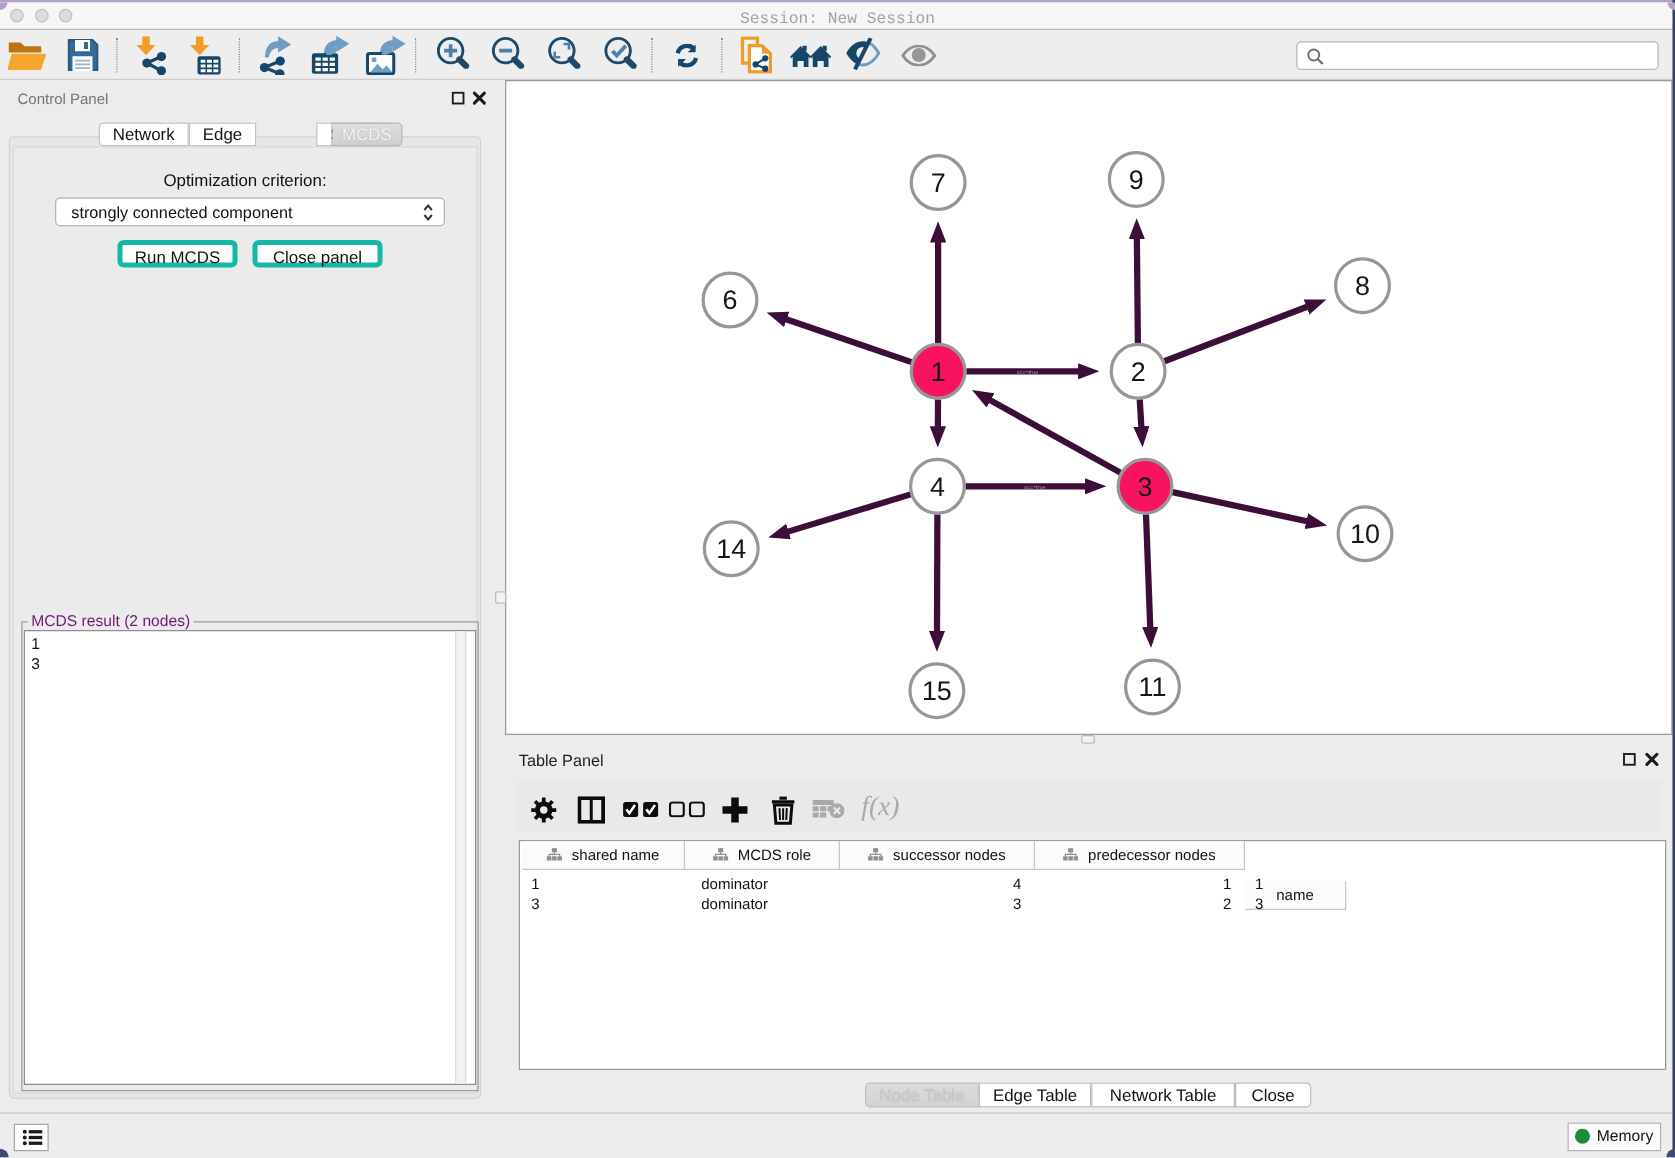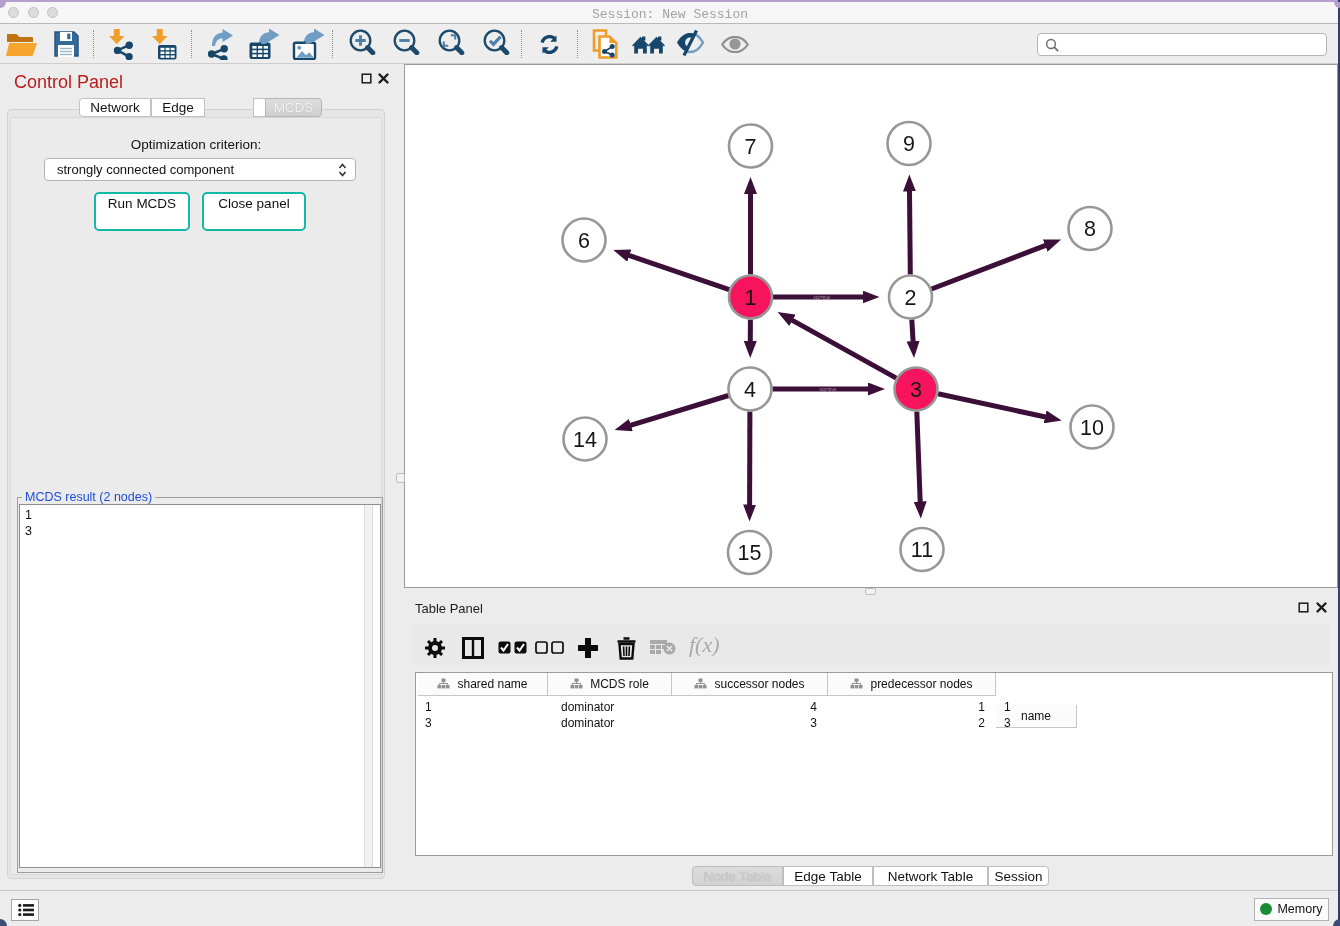--- a/index.html
+++ b/index.html
@@ -14,29 +14,29 @@
 #title { position:absolute; top:5px; left:0; width:100%; text-align:center; font-size:13px; color:#a2a2a2;font-family:Liberation Mono, monospace; }
 
 
 #toolbar { left:0; top:24px; width:1340px; height:40px; background:#eeeeee; border-bottom:1px solid #cdcdcd; }
 .tsep { position:absolute; top:6px; height:28px; width:1px; border-left:1px dotted #8f8f8f; }
 .ti { position:absolute; }
 #searchbox { position:absolute; left:1037px; top:9px; width:290px; height:23px; background:#ffffff; border:1px solid #b5b5b5; border-radius:4px; }
 
 
 #cpanel { left:0; top:64px; width:392px; height:826px; background:#ececec; }
-#cp-title { position:absolute; left:14px; top:8px; font-size:18px; color:#b91c1c; }
+#cp-title { position:absolute; left:14px; top:8px; font-size:12px; color:#737373; }
 #cp-pane { position:absolute; left:7px; top:45px; width:378px; height:770px; background:#e6e6e6; border:1px solid #d2d2d2; border-radius:4px; }
 #cp-inner { position:absolute; left:10px; top:53px; width:372px; height:758px; background:#ebebeb; border:1px solid #d8d8d8; }
 .tab { position:absolute; top:34px; height:19px; background:#ffffff; border:1px solid #c2c2c2; font-size:13.5px; color:#111; text-align:center; line-height:18px; }
 #opt-label { position:absolute; left:0; top:73px; width:392px; text-align:center; font-size:13.5px; color:#111; }
 #opt-select { position:absolute; left:44px; top:94px; width:312px; height:23px; background:#ffffff; border:1px solid #b4b4b4; border-radius:4px; font-size:13px; color:#111; line-height:21px; padding-left:12px; }
-.cbtn { position:absolute; top:128px; height:39px; background:#ffffff; border:2px solid #14b8a6; border-radius:5px; font-size:13.5px; color:#111; text-align:center; line-height:20px; }
+.cbtn { position:absolute; top:128px; height:22px; background:#ffffff; border:4px solid #14b8a6; border-radius:5px; font-size:13.5px; color:#111; text-align:center; line-height:20px; }
 #fieldset { position:absolute; left:17px; top:433px; width:366px; height:376px; border:1px solid #9d9d9d; }
-#fieldlegend { position:absolute; left:4px; top:-8px; background:#ebebeb; padding:0 3px; font-size:12.5px; color:#1d4ed8; }
+#fieldlegend { position:absolute; left:4px; top:-8px; background:#ebebeb; padding:0 3px; font-size:12.5px; color:#701a75; }
 #fieldwhite { position:absolute; left:1px; top:6px; width:362px; height:364px; background:#ffffff; border:1px solid #8e8e8e; font-size:12.5px; color:#111; line-height:16px; padding:2px 0 0 5px; }
 
 
 #netwin { left:404px; top:64px; width:934px; height:524px; background:#ffffff; border:1px solid #9b9b9b; }
 #nettitle { position:absolute; left:0; top:0; width:932px; height:23px; background:linear-gradient(#f4f4f4,#dfdfdf); border-bottom:1px solid #a8a8a8; }
 #nettext { position:absolute; top:4px; left:0; width:100%; text-align:center; font-size:13px; font-weight:bold; color:#2b2b2b; }
 .mac { position:absolute; top:5px; width:13px; height:13px; border-radius:50%; }
 
 
 #tpanel { left:404px; top:596px; width:934px; height:294px; background:#ececec; }
@@ -392,21 +392,21 @@
     <div class="trow" style="left:588px; top:26px;">1</div>
     <div class="trow" style="left:9px; top:42px;">3</div>
     <div class="trow" style="left:145px; top:42px;">dominator</div>
     <div class="trow" style="left:300px; top:42px; width:101px; text-align:right;">3</div>
     <div class="trow" style="left:470px; top:42px; width:99px; text-align:right;">2</div>
     <div class="trow" style="left:588px; top:42px;">3</div>
   </div>
   <div class="btab" style="left:288px; width:91px; background:linear-gradient(#dcdcdc,#d2d2d2); color:#ccc; border-radius:4px 0 0 4px; text-shadow:0 0 1px #aaa;">Node Table</div>
   <div class="btab" style="left:379px; width:90px;">Edge Table</div>
   <div class="btab" style="left:469px; width:115px;">Network Table</div>
-  <div class="btab" style="left:584px; width:61px; border-radius:0 4px 4px 0;">Session</div>
+  <div class="btab" style="left:584px; width:61px; border-radius:0 4px 4px 0;">Close</div>
 </div>
 
 <div class="abs" id="statusbar">
   <div id="listbtn">
       <svg style="position:absolute;left:6px;top:3px;" width="16" height="14" viewBox="0 0 16 14">
         <g fill="#1a1a1a">
           <circle cx="1.8" cy="2.4" r="1.6"></circle>
           <circle cx="1.8" cy="7" r="1.6"></circle>
           <circle cx="1.8" cy="11.6" r="1.6"></circle>
           <rect x="5" y="1.1" width="11" height="2.6"></rect>

